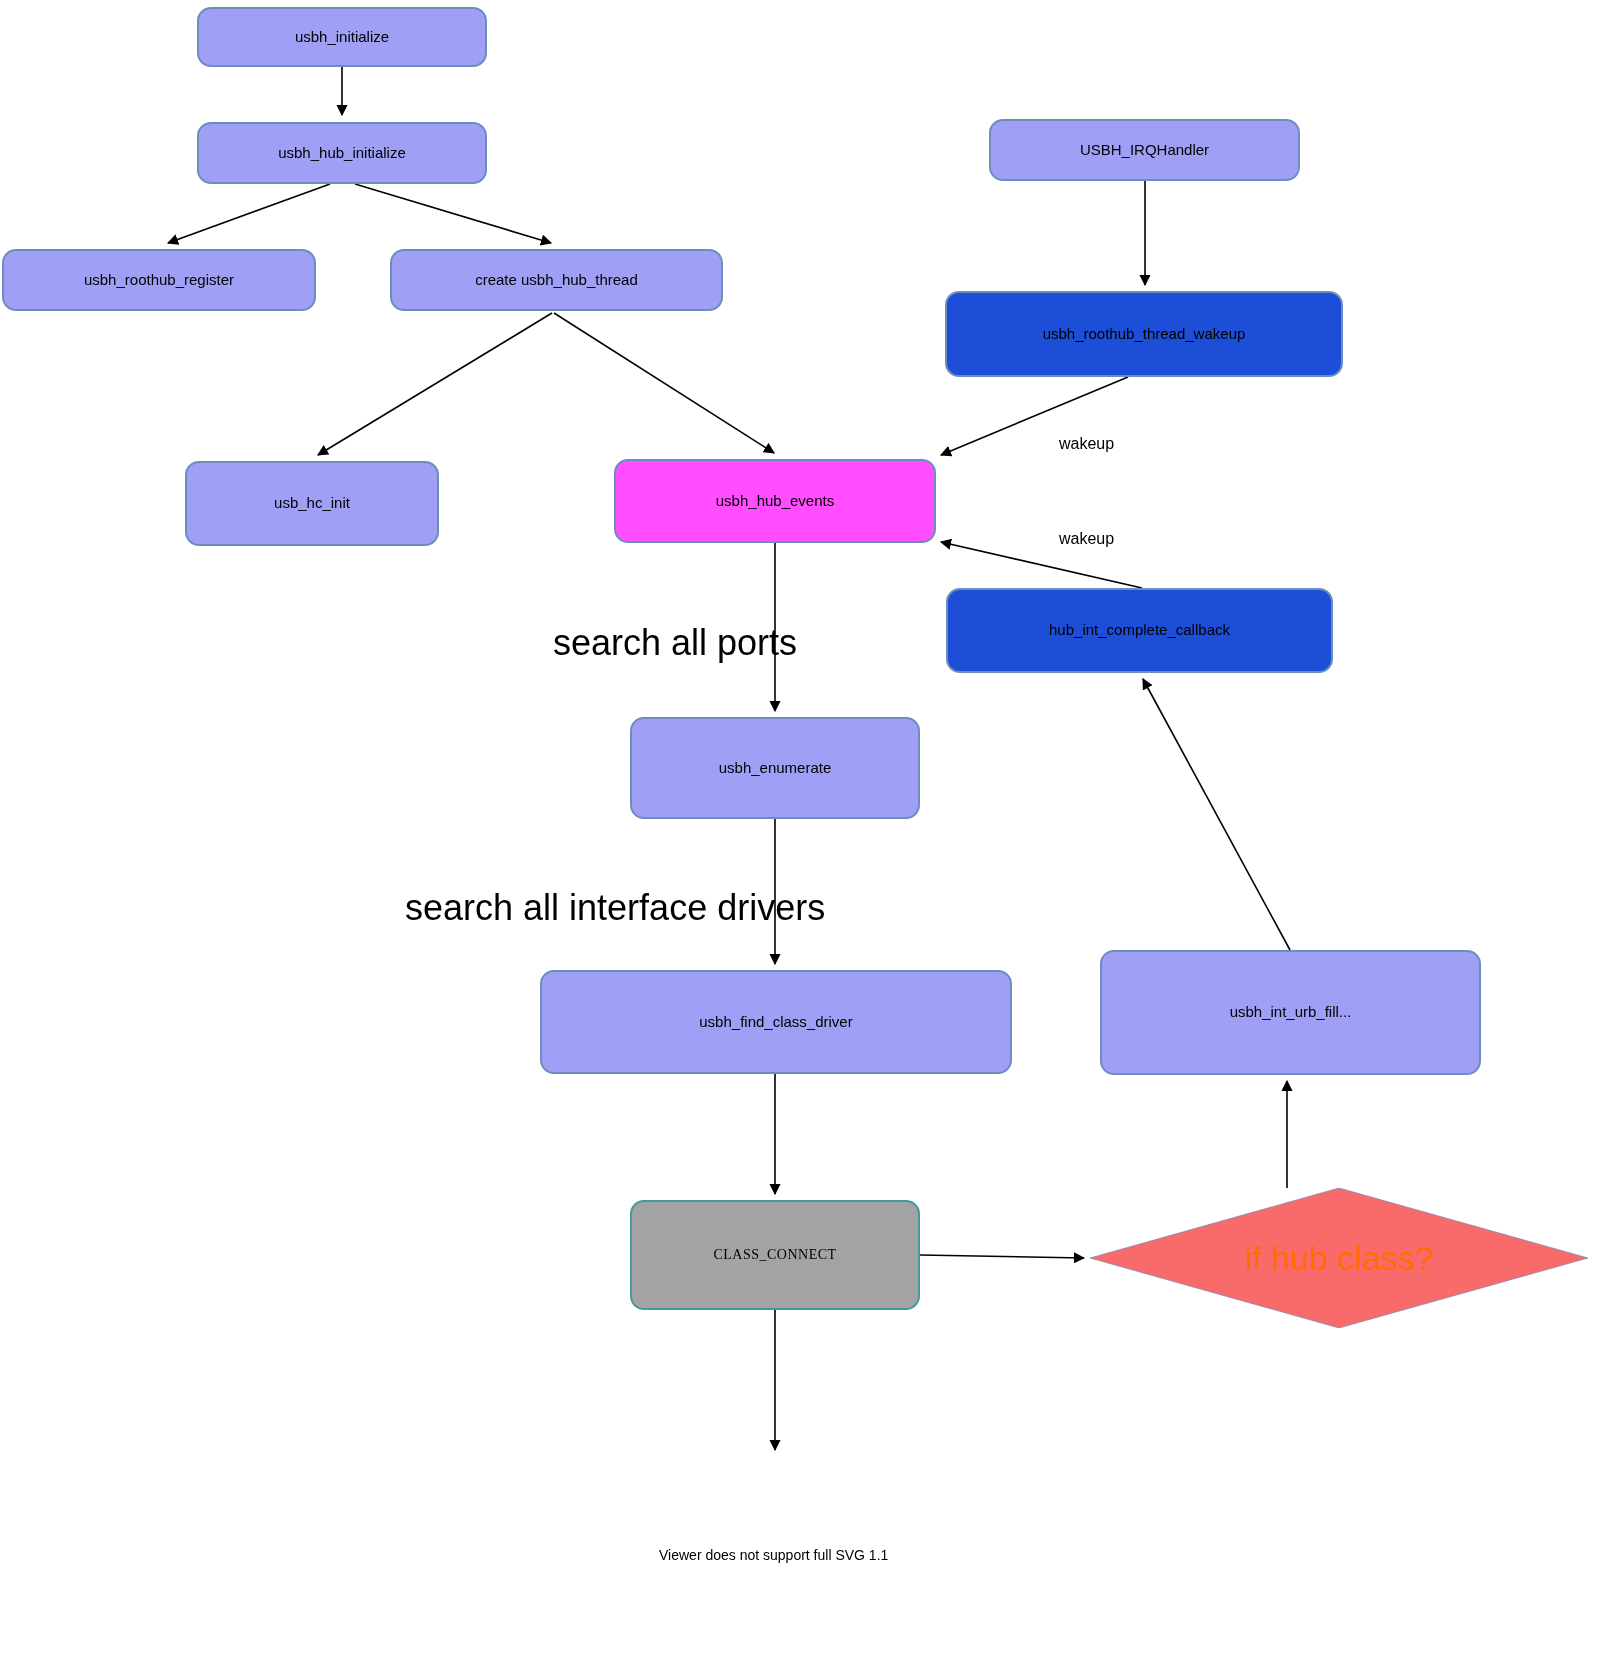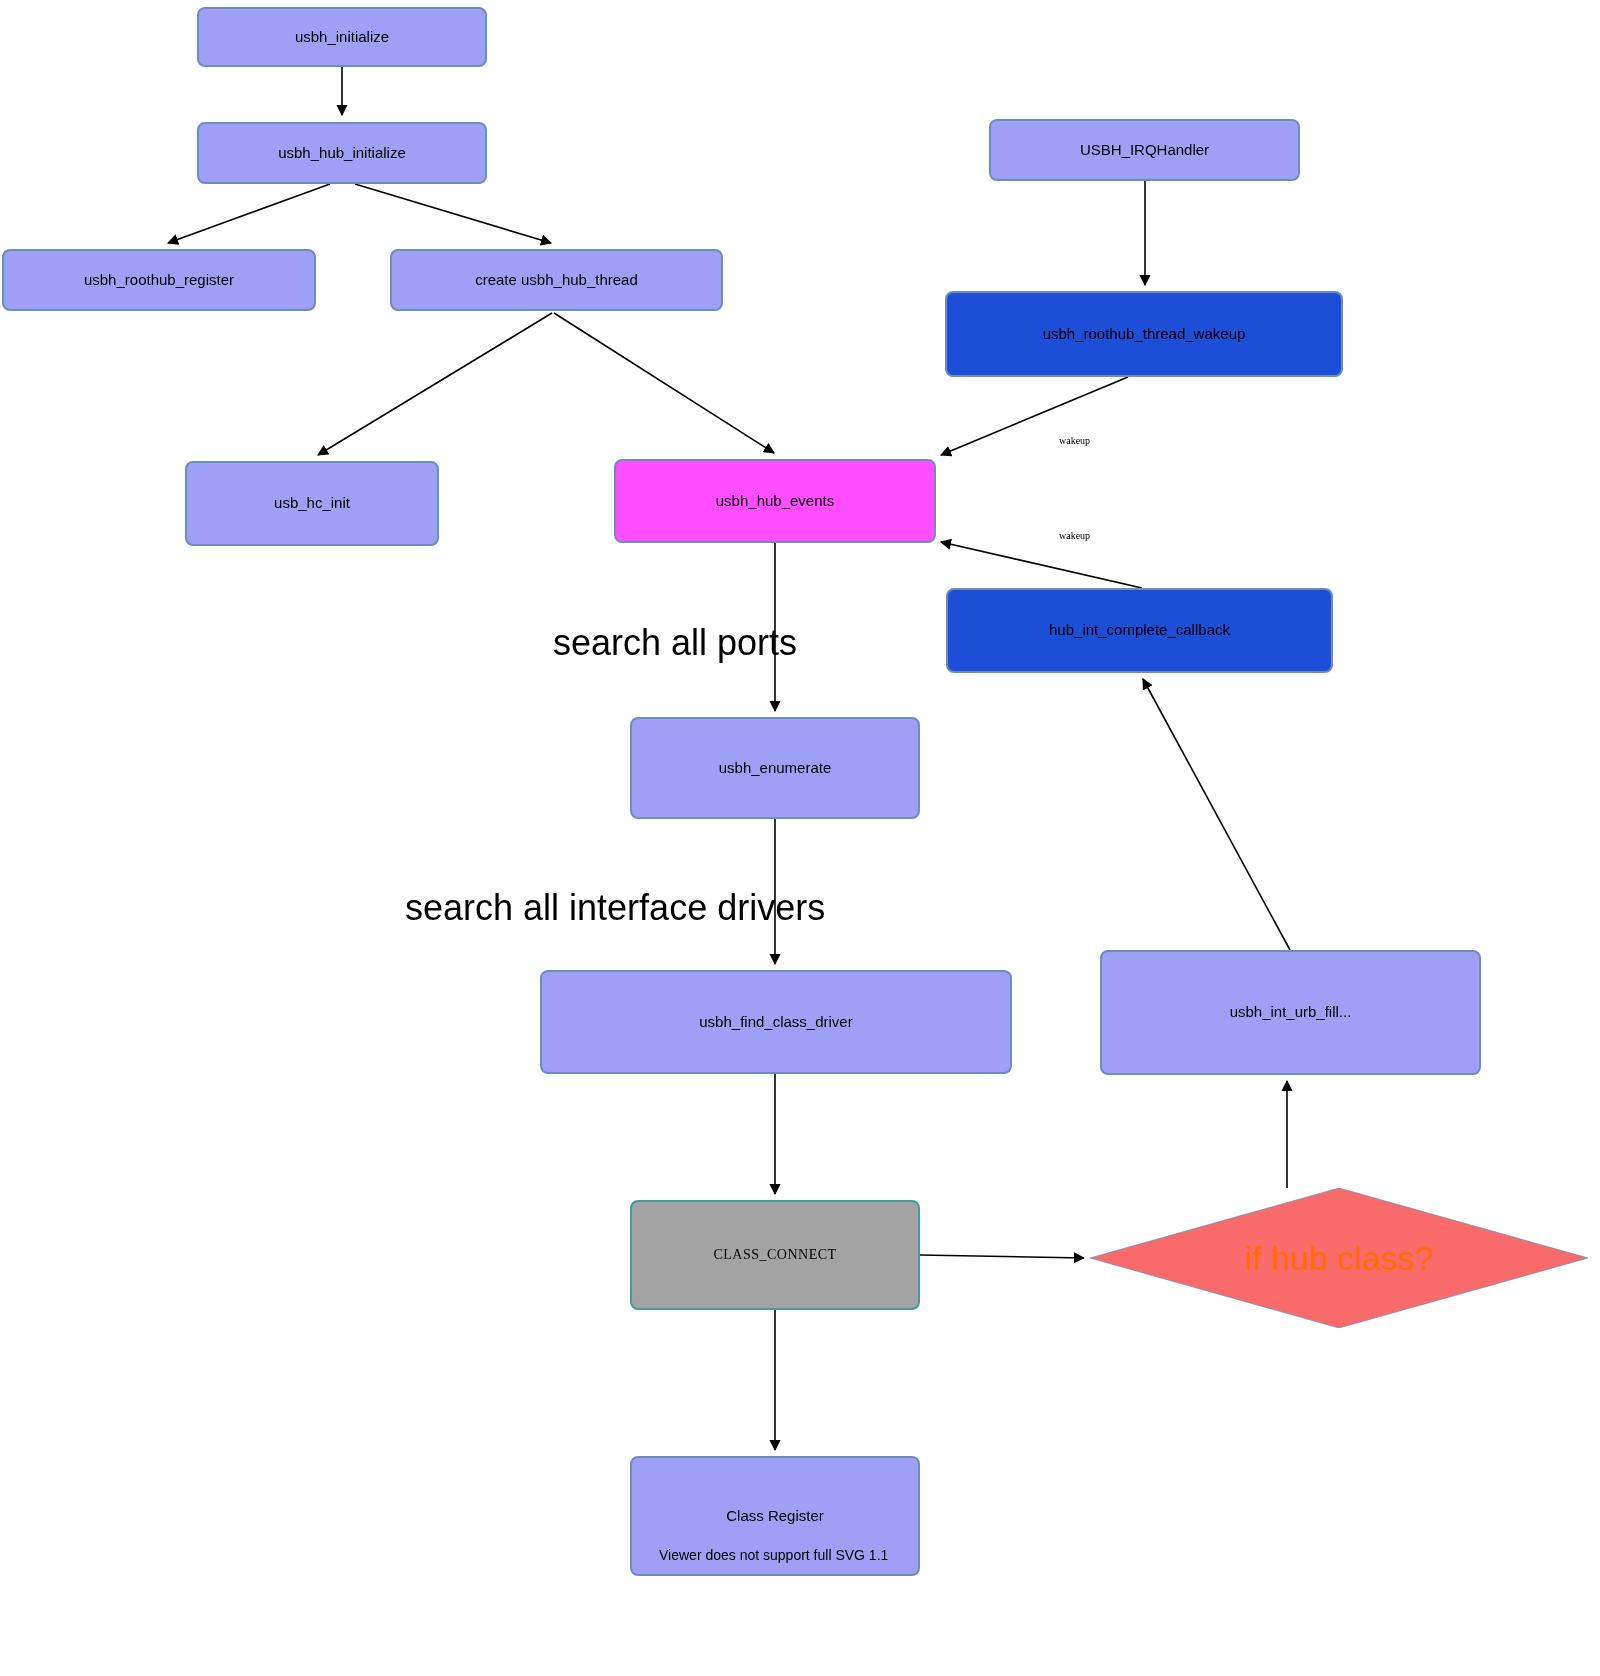--- a/index.html
+++ b/index.html
@@ -25,21 +25,21 @@
     height: 1676px;
     pointer-events: none;
   }
   .node {
     position: absolute;
     box-sizing: border-box;
     display: flex;
     align-items: center;
     justify-content: center;
     text-align: center;
-    border-radius: 8px;
+    border-radius: 14px;
     border: 2px solid #6c8ebf;
     font-size: 15px;
     color: #000000;
     line-height: 1.25;
     z-index: 2;
   }
   .node.process   { background: #9fa0f5; border-color: #6c8ebf; }
   .node.callback  { background: #1d4ed8; border-color: #6c8ebf; }
   .node.active    { background: #ff4dff; border-color: #6c8ebf; }
   .node.state     { background: #a3a3a3; border-color: #3f9d9d; font-family: Liberation Serif, serif; font-size: 14px; letter-spacing: .5px; }
@@ -57,25 +57,24 @@
     left: 0; top: 0;
     width: 100%; height: 100%;
   }
   .decision .dlabel {
     position: relative;
     z-index: 1;
     white-space: nowrap;
   }
   .edge-label {
     position: absolute;
-    font-size: 10px;
+    font-size: 16px;
     color: #000000;
     white-space: nowrap;
     z-index: 3;
-    font-family: Liberation Serif, serif;
   }
   .flow-label {
     position: absolute;
     font-size: 36px;
     color: #000000;
     white-space: nowrap;
     z-index: 3;
   }
   .footer-note {
     position: absolute;
@@ -147,23 +146,20 @@
   </div>
   <div class="node process" style="left: 540px; top: 970px; width: 472px; height: 104px;">
     <span>usbh_find_class_driver</span>
   </div>
   <div class="node process" style="left: 1100px; top: 950px; width: 381px; height: 125px;">
     <span>usbh_int_urb_fill...</span>
   </div>
   <div class="node state" style="left: 630px; top: 1200px; width: 290px; height: 110px;">
     <span>CLASS_CONNECT</span>
   </div>
-  <div class="node process" style="left: 630px; top: 1456px; width: 290px; height: 120px;">
-    <span>Class Register</span>
-  </div>
 
   <div class="decision" style="left: 1090px; top: 1188px; width: 498px; height: 140px;">
     <svg class="dshape" viewBox="0 0 100 100" preserveAspectRatio="none" xmlns="http://www.w3.org/2000/svg">
       <polygon points="50,0 100,50 50,100 0,50" fill="#f96a6a" stroke="#6c8ebf" stroke-width="0.7" vector-effect="non-scaling-stroke"></polygon>
     </svg>
     <span class="dlabel">if hub class?</span>
   </div>
 
   <div class="edge-label" style="left: 1059px; top: 435px;">
     <span>wakeup</span>

